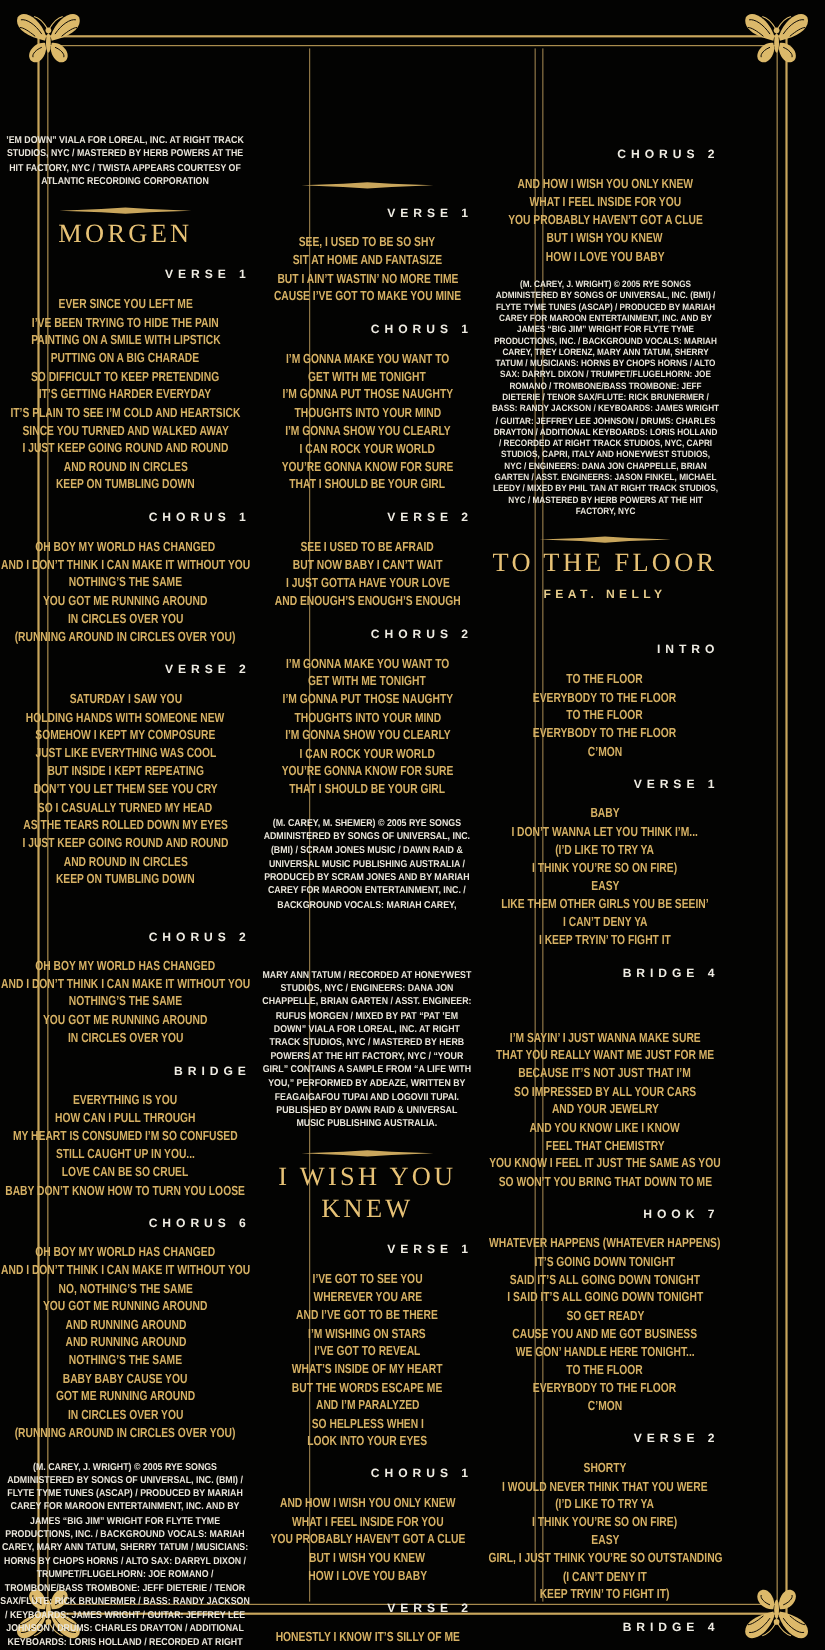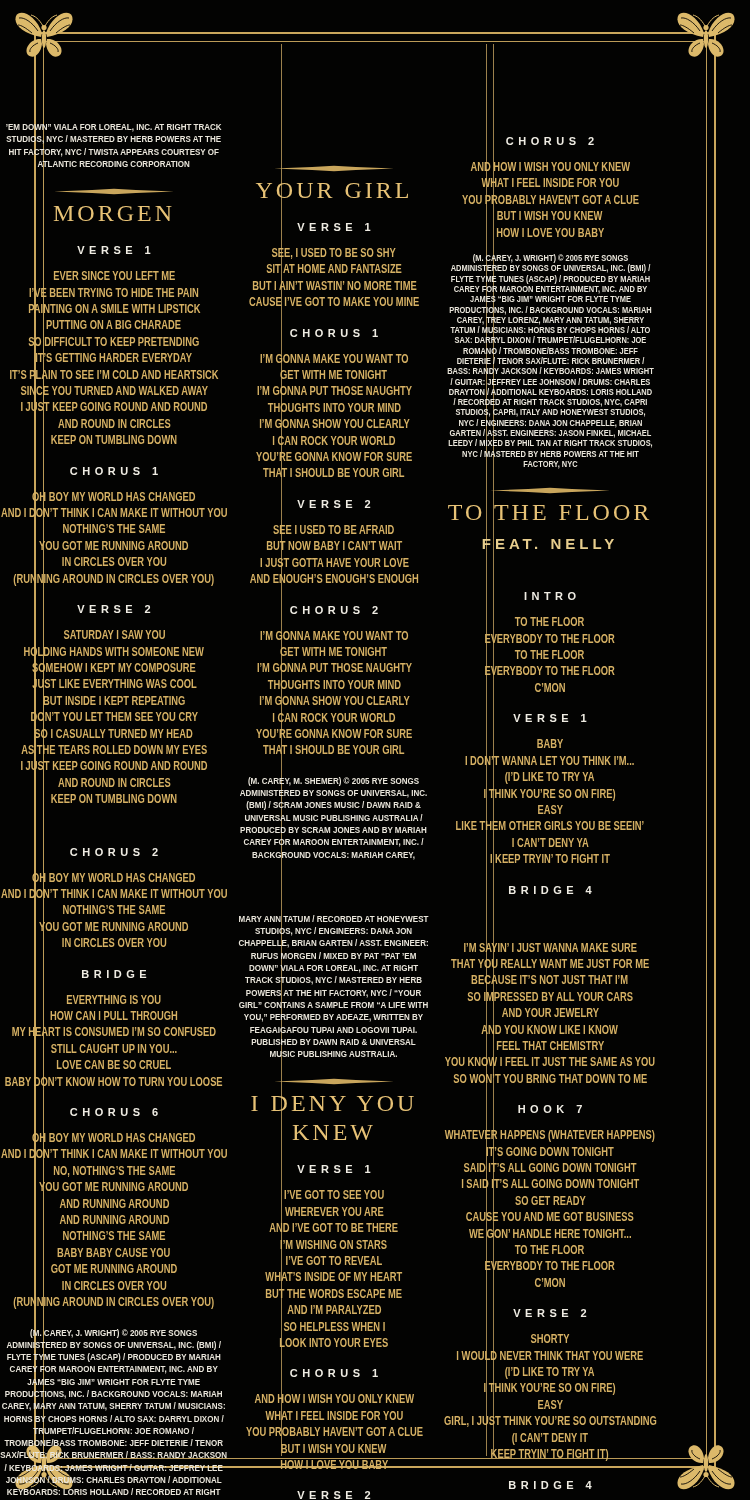--- a/index.html
+++ b/index.html
@@ -24,24 +24,24 @@
   
   .cols{position:absolute;left:0;top:0;right:0;bottom:0;display:flex;
         align-items:flex-start;box-sizing:border-box;margin-top:37px;}
   .column{text-align:center;}
   .col-left{width:228px;padding-top:84px;}
   .col-middle{width:192px;margin-left:10px;padding-top:110px;}
   .col-right{width:208px;margin-left:16px;padding-top:82px;}
   
   .title{font-family:"Liberation Serif",serif;font-size:24px;line-height:29px;
          letter-spacing:3px;color:#e7c276;margin:4px 0 0;}
-  .subtitle{font-weight:bold;font-size:15px;letter-spacing:4px;color:#e7cd8d;margin-top:8px;}
+  .subtitle{font-weight:bold;font-size:11px;letter-spacing:4px;color:#e7cd8d;margin-top:8px;}
   .heading{font-weight:bold;font-size:11px;letter-spacing:4.5px;text-indent:4.5px;
            color:#efece3;margin:16px 0 12px;}
-  .section{margin-top:6px;}
+  .section{margin-top:6px;text-align:right;}
   .lyric-line{display:flex;justify-content:center;line-height:16.4px;}
   .lyric-line span{white-space:nowrap;transform:scaleX(.78);transform-origin:50% 50%;
                    font-weight:bold;font-size:12px;color:#d6b164;}
   .credits{font-weight:bold;font-size:9px;line-height:12.3px;color:#e9e5da;
            width:112%;margin-left:-6%;transform:scaleX(.89);transform-origin:50% 50%;
            margin-top:16px;margin-bottom:4px;}
   .col-right .credits{font-size:8.4px;line-height:10.3px;margin-top:12px;}
   .col-left .credits:first-child{margin-top:0;}
   .divider{display:flex;justify-content:center;margin:18px 0 4px;}
   .col-left .divider:first-of-type{margin-top:22px;}
@@ -281,21 +281,20 @@
           </div>
         </div>
         <div class="credits">(M. CAREY, J. WRIGHT) © 2005 RYE SONGS ADMINISTERED BY SONGS OF UNIVERSAL, INC. (BMI) / FLYTE TYME TUNES (ASCAP) / PRODUCED BY MARIAH CAREY FOR MAROON ENTERTAINMENT, INC. AND BY JAMES “BIG JIM” WRIGHT FOR FLYTE TYME PRODUCTIONS, INC. / BACKGROUND VOCALS: MARIAH CAREY, MARY ANN TATUM, SHERRY TATUM / MUSICIANS: HORNS BY CHOPS HORNS / ALTO SAX: DARRYL DIXON / TRUMPET/FLUGELHORN: JOE ROMANO / TROMBONE/BASS TROMBONE: JEFF DIETERIE / TENOR SAX/FLUTE: RICK BRUNERMER / BASS: RANDY JACKSON / KEYBOARDS: JAMES WRIGHT / GUITAR: JEFFREY LEE JOHNSON / DRUMS: CHARLES DRAYTON / ADDITIONAL KEYBOARDS: LORIS HOLLAND / RECORDED AT RIGHT TRACK STUDIOS, NYC, CAPRI STUDIOS, CAPRI, ITALY AND HONEYWEST STUDIOS, NYC / ENGINEERS: DANA JON CHAPPELLE, BRIAN GARTEN / ASST. ENGINEERS: JASON FINKEL, MICHAEL LEEDY, MANUEL FAROLFI, RICCARDO DURANTE / MIXED BY PHIL TAN AT RIGHT TRACK STUDIOS, NYC / MASTERED BY HERB POWERS AT THE HIT FACTORY, NYC</div>
       </div>
       <div class="column col-middle">
         <div class="divider">
           <svg width="120" height="7" viewBox="0 0 120 7">
             <path d="M0,3.5 L38,2.1 60,0.7 82,2.1 120,3.5 82,4.9 60,6.3 38,4.9 Z" fill="#c9a65c"></path>
           </svg>
         </div>
-        <div class="title">YOUR GIRL</div>
         <div class="section">
           <div class="heading">VERSE 1</div>
           <div class="lyric-line">
             <span>SEE, I USED TO BE SO SHY</span>
           </div>
           <div class="lyric-line">
             <span>SIT AT HOME AND FANTASIZE</span>
           </div>
           <div class="lyric-line">
             <span>BUT I AIN’T WASTIN’ NO MORE TIME</span>
@@ -374,21 +373,21 @@
           </div>
         </div>
         <div class="credits">(M. CAREY, M. SHEMER) © 2005 RYE SONGS ADMINISTERED BY SONGS OF UNIVERSAL, INC. (BMI) / SCRAM JONES MUSIC / DAWN RAID &amp; UNIVERSAL MUSIC PUBLISHING AUSTRALIA / PRODUCED BY SCRAM JONES AND BY MARIAH CAREY FOR MAROON ENTERTAINMENT, INC. / BACKGROUND VOCALS: MARIAH CAREY,</div>
         <div class="spacer-large"></div>
         <div class="credits">MARY ANN TATUM / RECORDED AT HONEYWEST STUDIOS, NYC / ENGINEERS: DANA JON CHAPPELLE, BRIAN GARTEN / ASST. ENGINEER: RUFUS MORGEN / MIXED BY PAT “PAT ’EM DOWN” VIALA FOR LOREAL, INC. AT RIGHT TRACK STUDIOS, NYC / MASTERED BY HERB POWERS AT THE HIT FACTORY, NYC / “YOUR GIRL” CONTAINS A SAMPLE FROM “A LIFE WITH YOU,” PERFORMED BY ADEAZE, WRITTEN BY FEAGAIGAFOU TUPAI AND LOGOVII TUPAI. PUBLISHED BY DAWN RAID &amp; UNIVERSAL MUSIC PUBLISHING AUSTRALIA.</div>
         <div class="divider">
           <svg width="120" height="7" viewBox="0 0 120 7">
             <path d="M0,3.5 L38,2.1 60,0.7 82,2.1 120,3.5 82,4.9 60,6.3 38,4.9 Z" fill="#c9a65c"></path>
           </svg>
         </div>
-        <div class="title">I DENY YOU KNEW</div>
+        <div class="title">I WISH YOU KNEW</div>
         <div class="section">
           <div class="heading">VERSE 1</div>
           <div class="lyric-line">
             <span>I’VE GOT TO SEE YOU</span>
           </div>
           <div class="lyric-line">
             <span>WHEREVER YOU ARE</span>
           </div>
           <div class="lyric-line">
             <span>AND I’VE GOT TO BE THERE</span>

